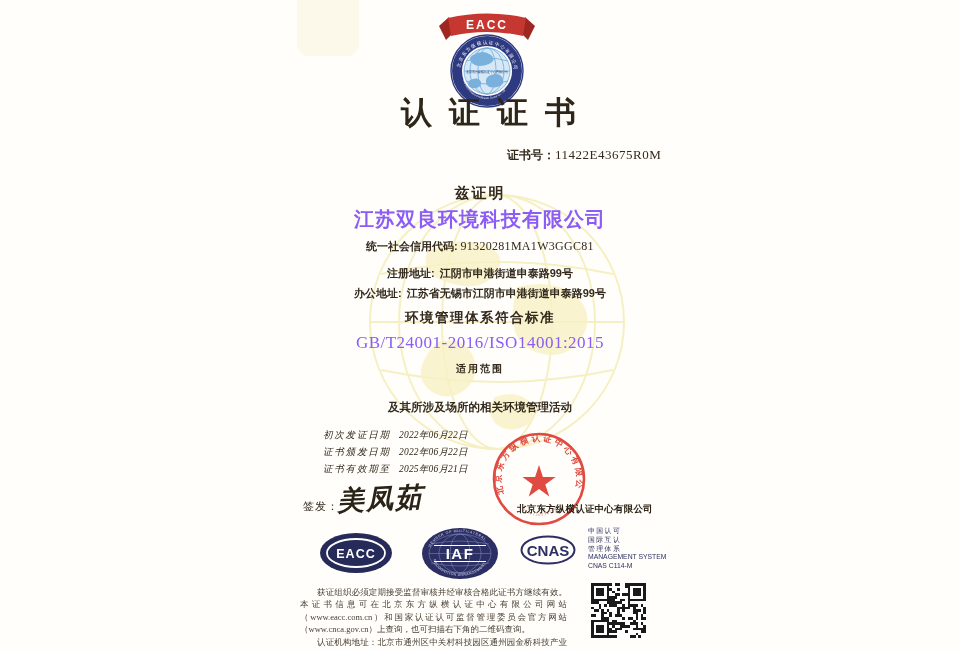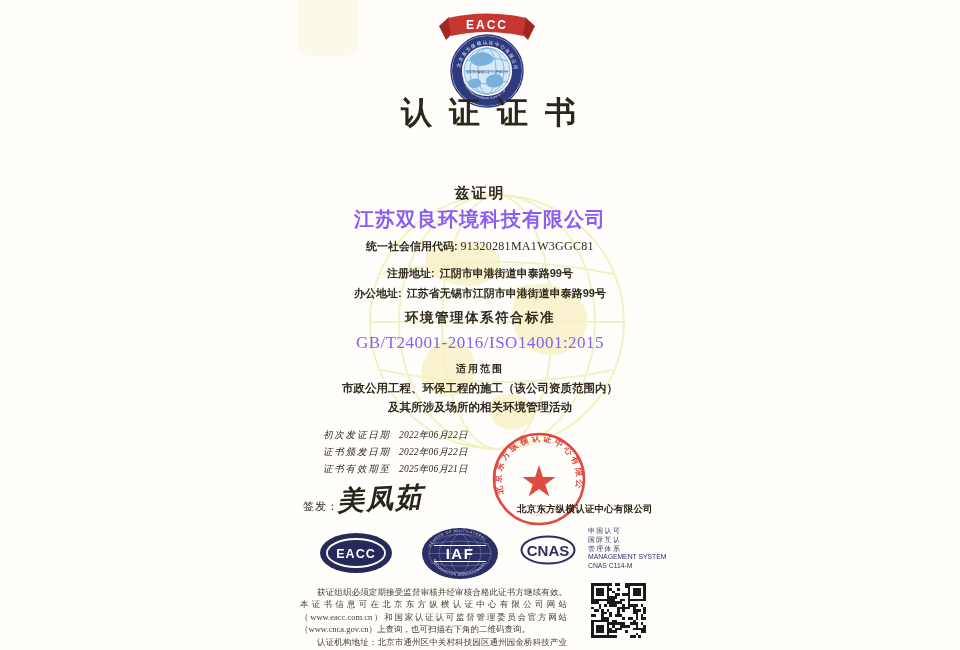--- a/index.html
+++ b/index.html
@@ -100,41 +100,43 @@
         <path d="M46,42 q10,-6 18,0 q6,5 -2,9 q-12,5 -18,-2 q-3,-4 2,-7 Z"></path>
         <path d="M64,62 q9,-3 12,4 q2,6 -6,8 q-9,2 -11,-4 q-1,-6 5,-8 Z"></path>
         <path d="M46,66 q6,-2 8,3 q1,5 -5,6 q-7,1 -8,-4 q0,-4 5,-5 Z"></path>
       </g>
       <text x="60" y="60" text-anchor="middle" font-size="3.4" fill="#1d2f6e" textLength="42" lengthAdjust="spacingAndGlyphs">北京东方纵横认证中心有限公司</text>
     </g>
   </svg>
 
   <div class="abs ctr title">认证证书</div>
 
+  <div class="abs certno">
+    <span class="lbl">证书号：</span><span class="val">11422E43675R0M</span>
+  </div>
 
   <div class="abs ctr certify">兹证明</div>
 
   <div class="abs ctr company sans">江苏双良环境科技有限公司</div>
 
   <div class="abs ctr credit">
     <span class="lbl">统一社会信用代码:</span>
     <span class="val">91320281MA1W3GGC81</span>
   </div>
 
   <div class="abs ctr addr addr1 sans">
     <span class="lbl">注册地址:</span><span>江阴市申港街道申泰路99号</span>
   </div>
   <div class="abs ctr addr addr2 sans">
     <span class="lbl">办公地址:</span><span>江苏省无锡市江阴市申港街道申泰路99号</span>
   </div>
 
   <div class="abs ctr system">环境管理体系符合标准</div>
   <div class="abs ctr standard">GB/T24001-2016/ISO14001:2015</div>
   <div class="abs ctr scopelbl">适用范围</div>
-  <div class="abs ctr scope1 sans">市政公用工程、环保工程的施工（该公司资质范围内）</div>
   <div class="abs ctr scope2 sans">及其所涉及场所的相关环境管理活动</div>
 
   <div class="abs dates">
     <div class="row">
       <span class="lbl">初次发证日期</span><span class="val">2022年06月22日</span>
     </div>
     <div class="row">
       <span class="lbl">证书颁发日期</span><span class="val">2022年06月22日</span>
     </div>
     <div class="row">

